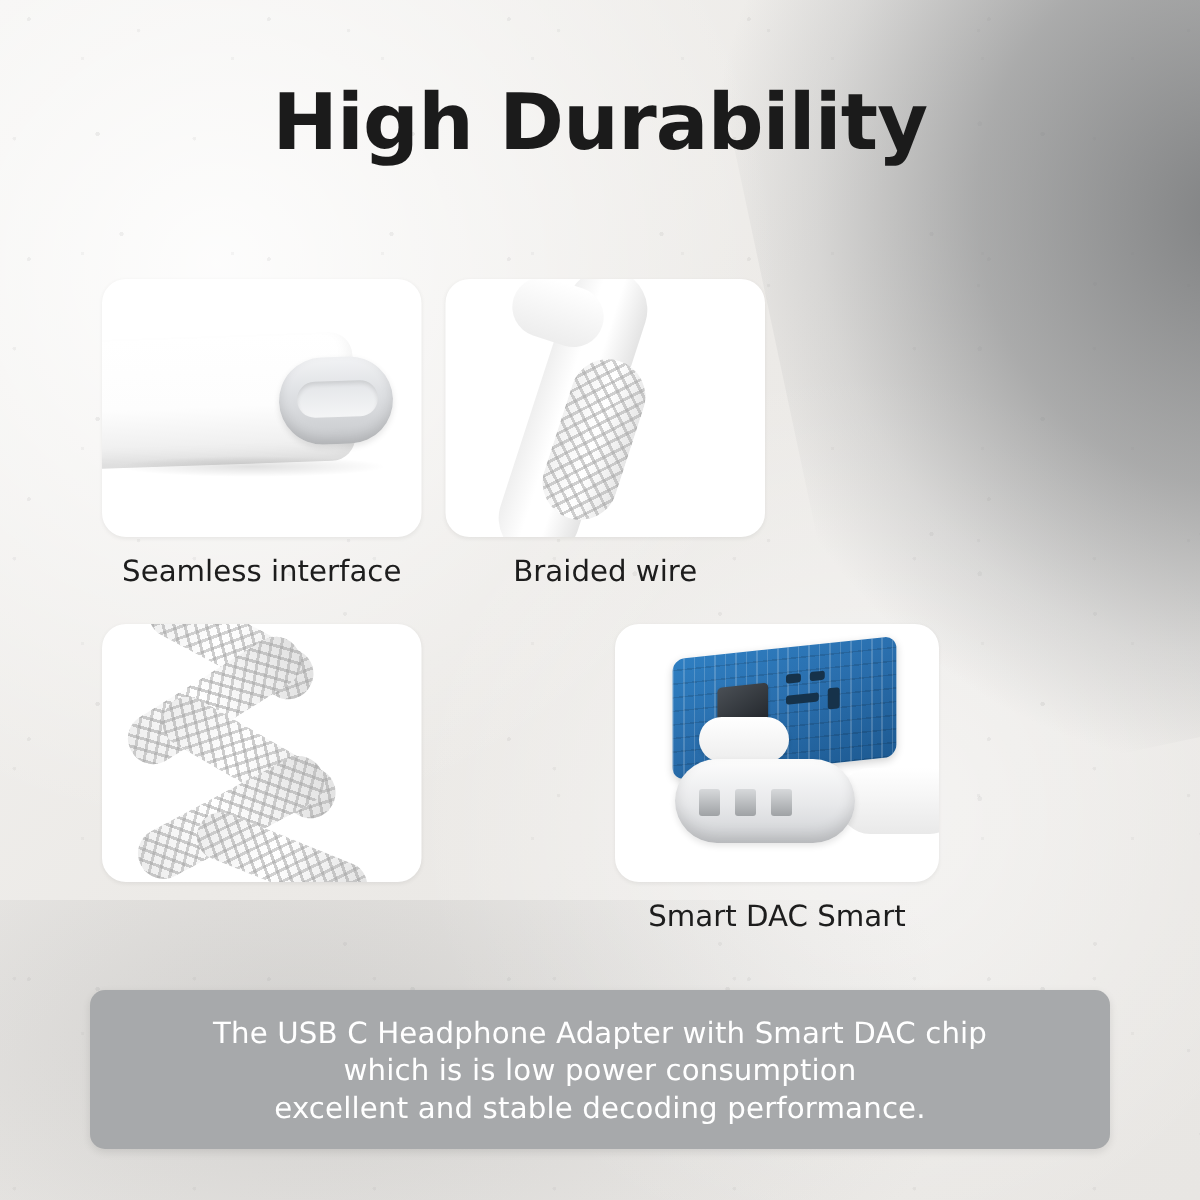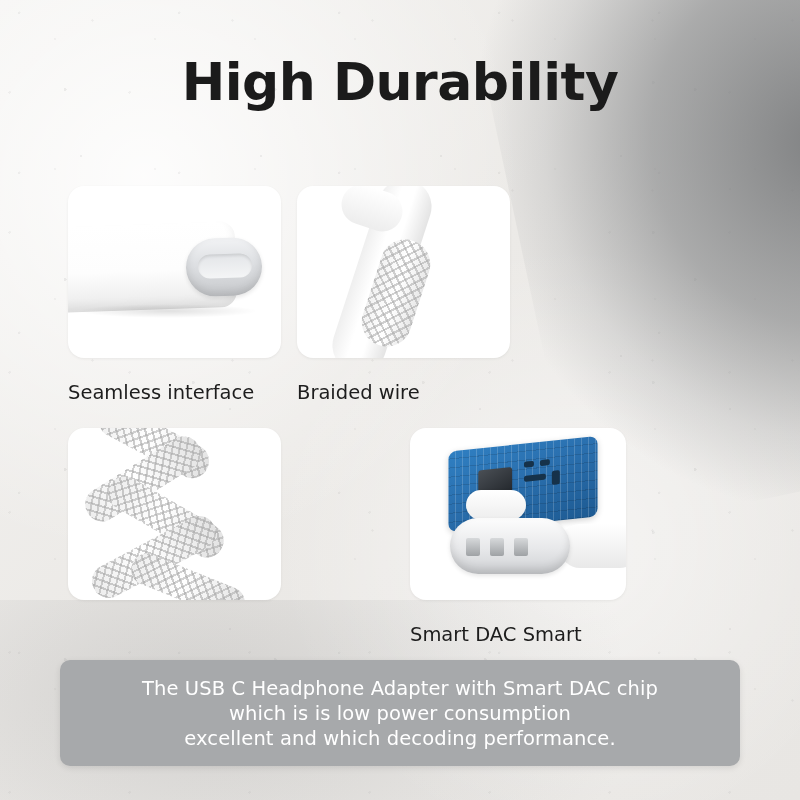--- a/index.html
+++ b/index.html
@@ -93,23 +93,24 @@
   .thumb {
     width: 213px;
     height: 172px;
     background: #ffffff;
     border-radius: 16px;
     box-shadow: 0 1px 3px rgba(0,0,0,0.06);
     position: relative;
     overflow: hidden;
   }
   .caption {
-    margin-top: 23px;
+    margin-top: 11px;
     font-size: 19.5px;
     color: #1d1d1d;
+    text-align: center;
     font-family: "DejaVu Sans", sans-serif;
     white-space: nowrap;
   }
 
   
   .usbc-body {
     position: absolute;
     left: -22px;
     top: 38px;
     width: 190px;
@@ -432,15 +433,15 @@
         </div>
         <div class="caption" style="width:216px;">Smart DAC Smart</div>
       </div>
 
     </div>
   </div>
 
   <div class="banner">
     <div class="banner-line">The USB C Headphone Adapter with Smart DAC chip</div>
     <div class="banner-line">which is is low power consumption</div>
-    <div class="banner-line">excellent and which decoding performance.</div>
+    <div class="banner-line">excellent and stable decoding performance.</div>
   </div>
 </div>
 
 </body></html>

